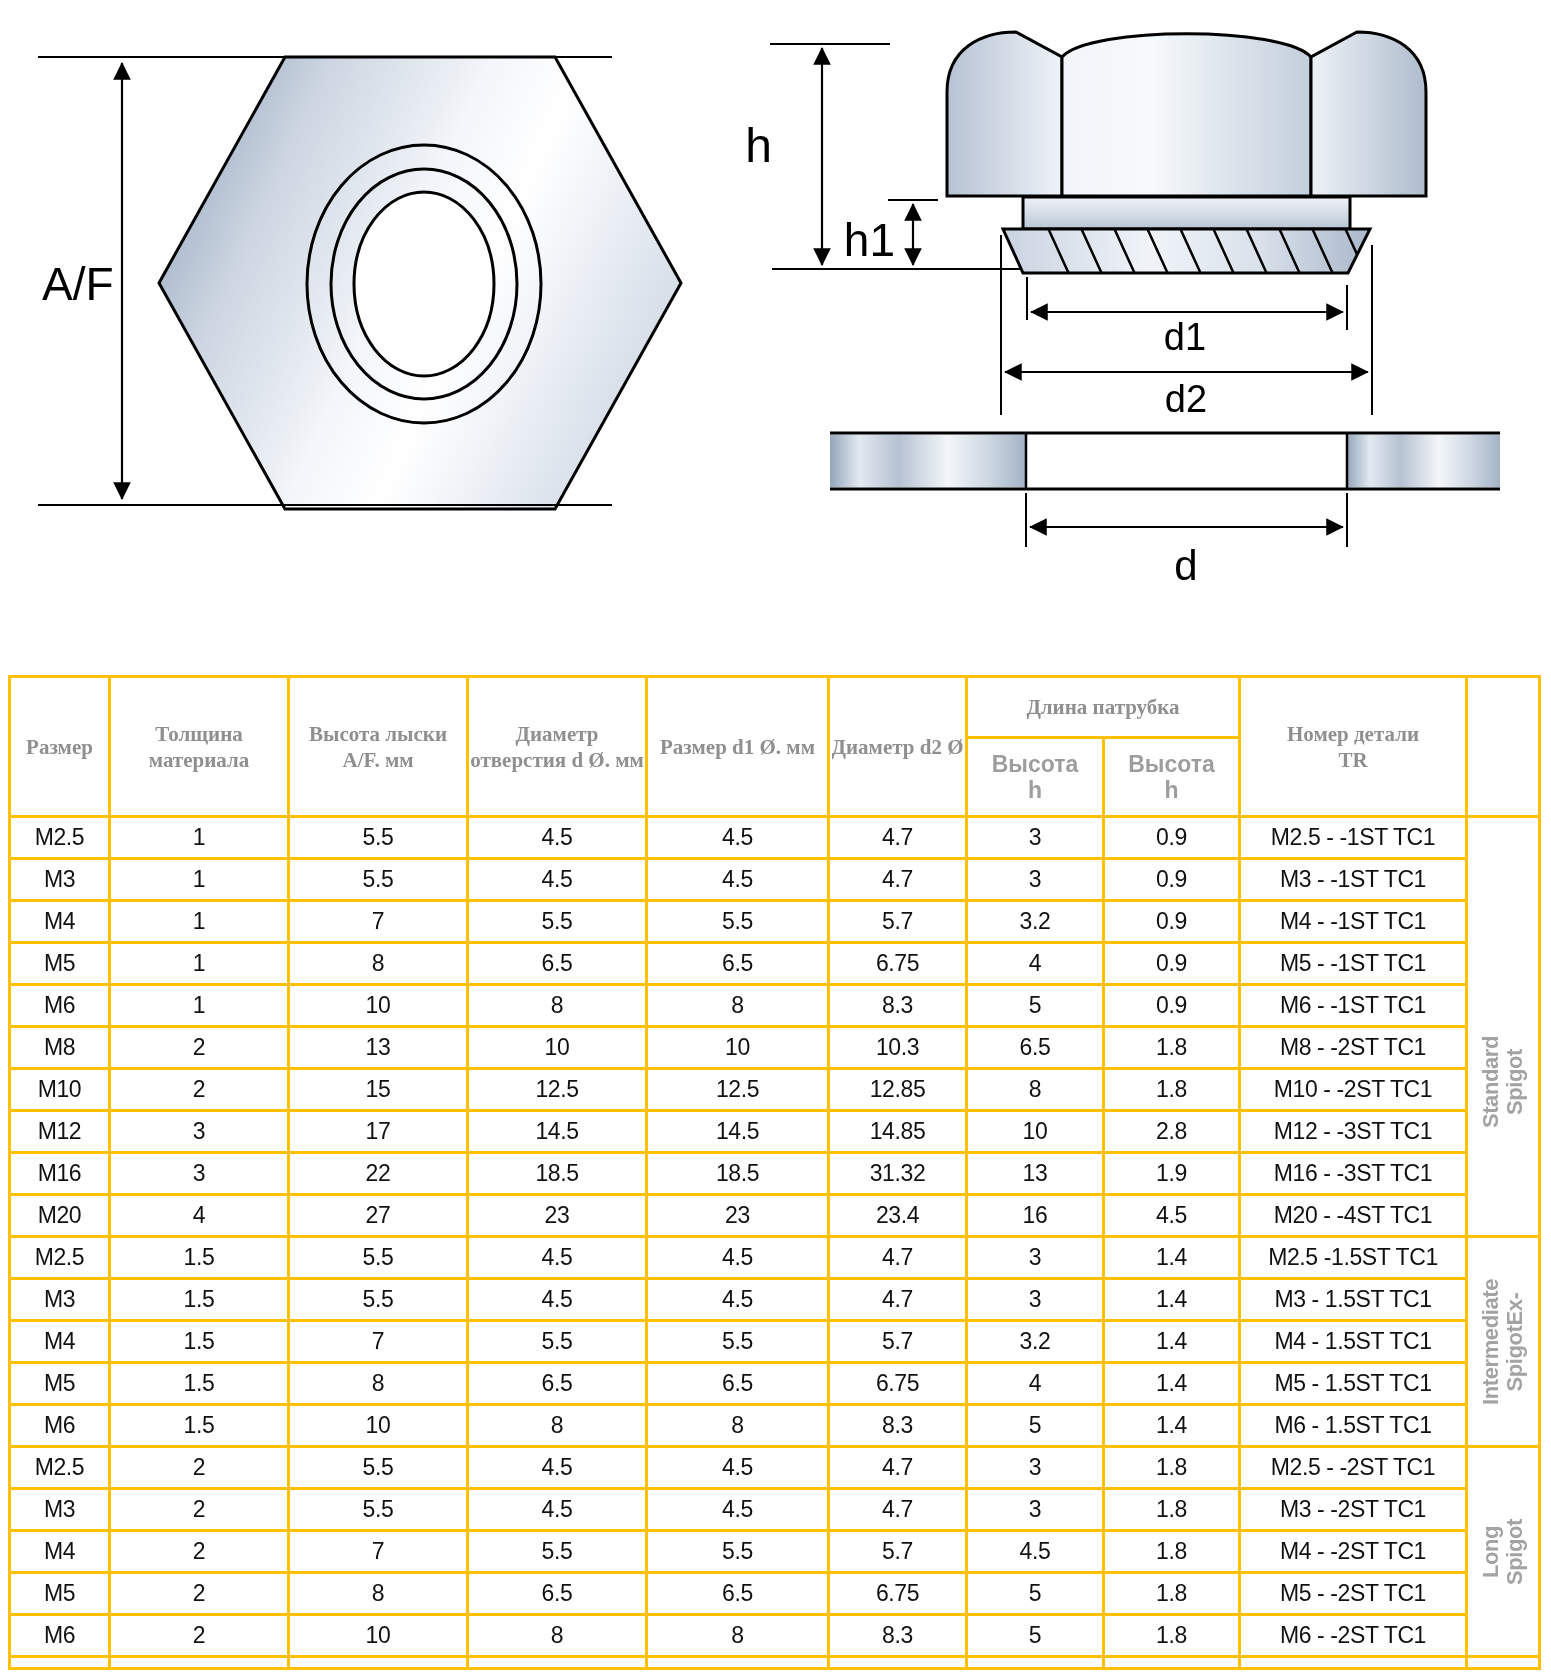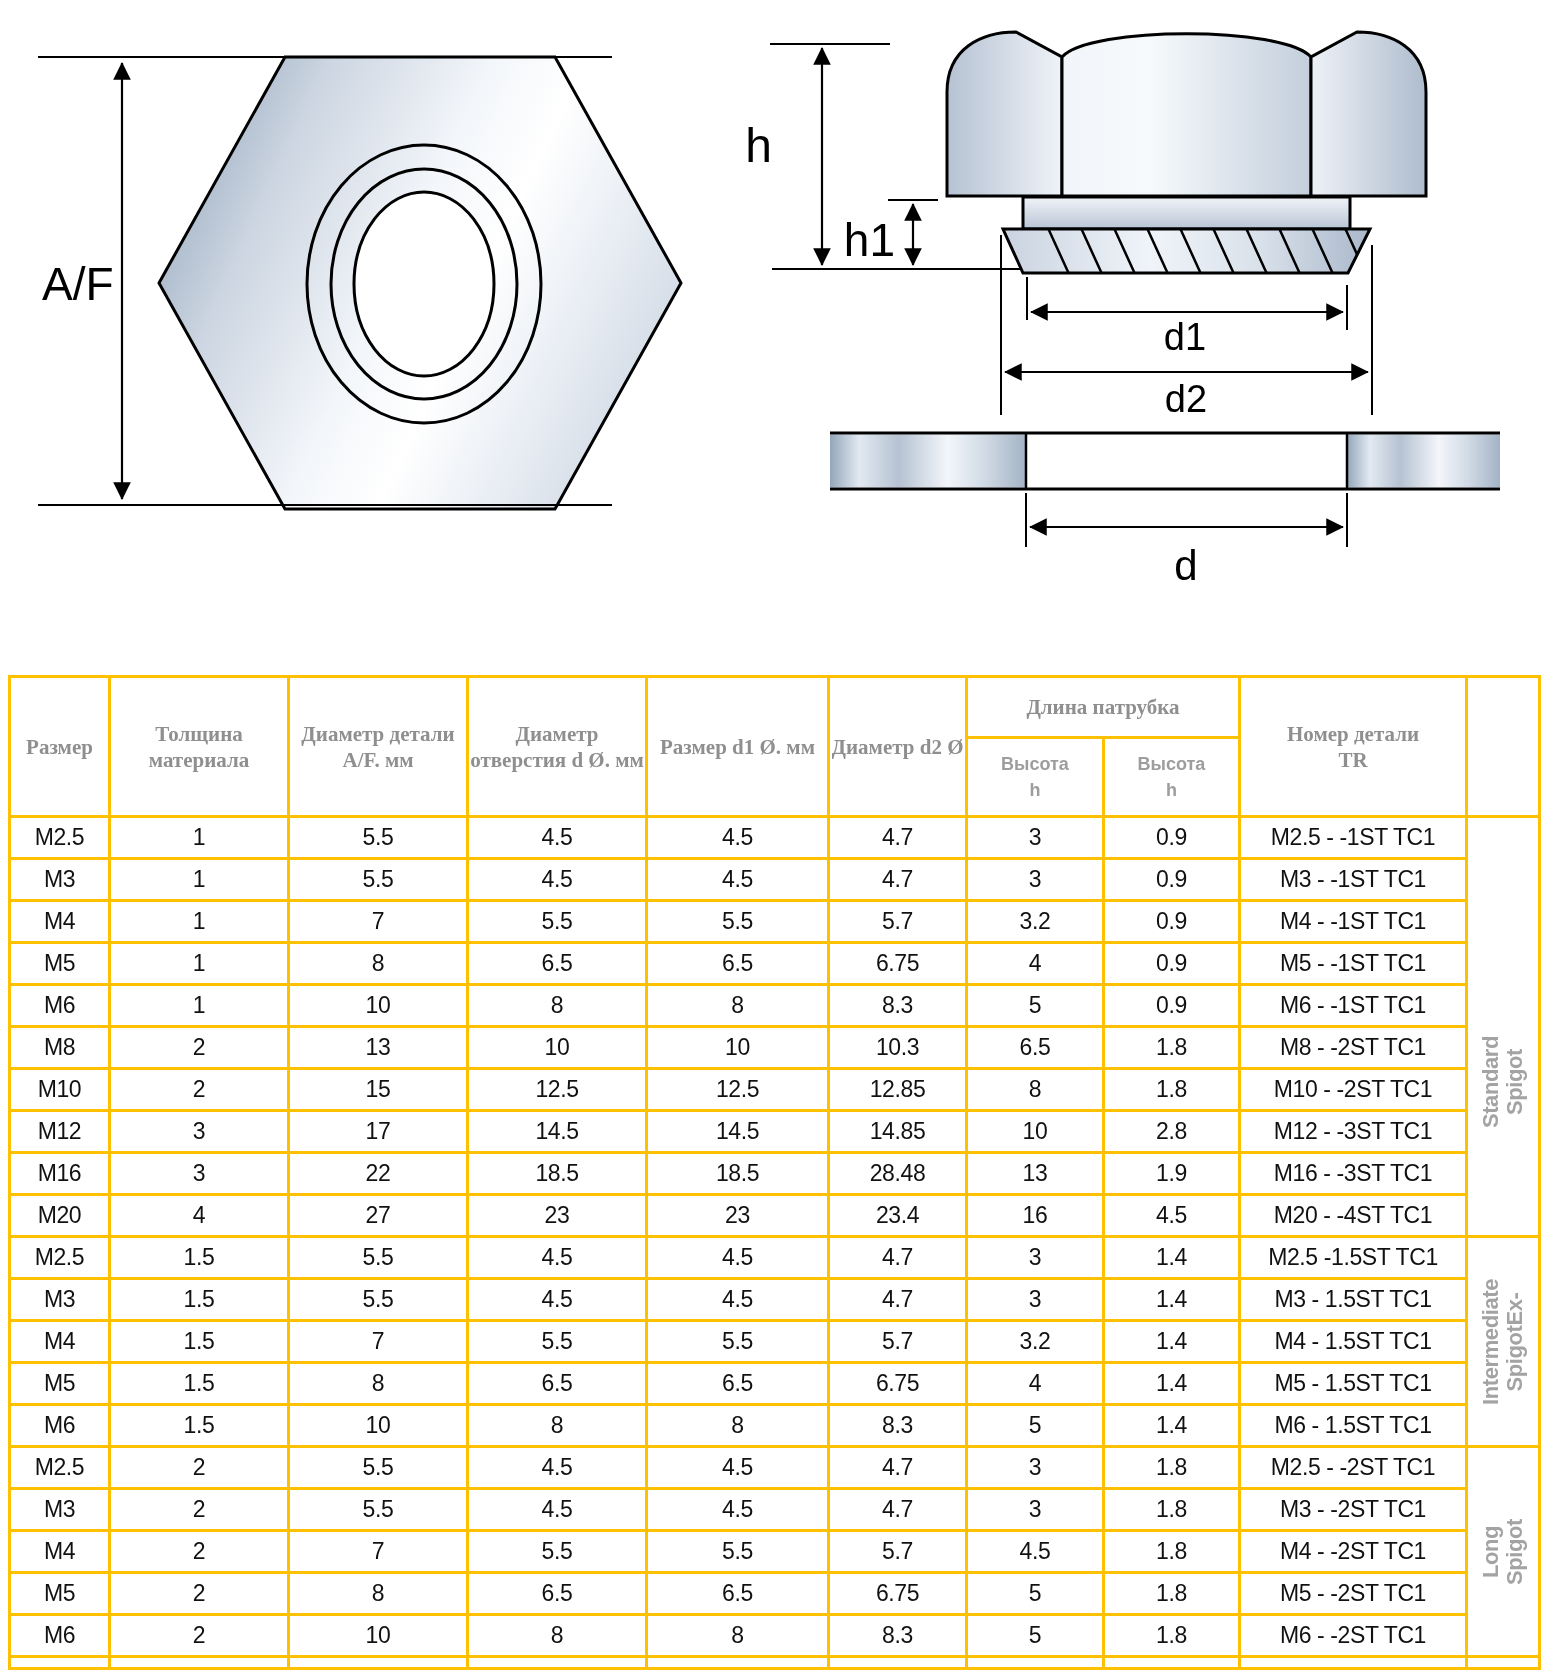--- a/index.html
+++ b/index.html
@@ -6,21 +6,21 @@
   #page{position:relative;width:1551px;height:1675px;background:#fff;overflow:hidden;
         font-family:"Liberation Sans",sans-serif;}
   
   #drawing{position:absolute;left:0;top:0;}
   
   #spec-table{position:absolute;left:8px;top:675px;border-collapse:collapse;table-layout:fixed;
               width:1530px;}
   #spec-table td,#spec-table th{border:3px solid #FFC000;padding:0;overflow:hidden;}
   #spec-table th{font-family:"Liberation Serif",serif;font-weight:bold;font-size:21px;
                  color:#8f8f8f;text-align:center;vertical-align:middle;line-height:26px;border-radius:23px;}
-  #spec-table th.hsub{font-family:"Liberation Sans",sans-serif;font-size:18px;color:#9d9d9d;
+  #spec-table th.hsub{font-family:"Liberation Sans",sans-serif;font-size:23px;color:#9d9d9d;
                  line-height:26px;}
   #spec-table tbody td{font-family:"Liberation Sans",sans-serif;font-size:23px;color:#111;
                  text-align:center;vertical-align:middle;letter-spacing:-0.4px;}
   #spec-table tr.datarow{height:42px;}
   #spec-table tr.hrow1{height:61px;}
   #spec-table tr.hrow2{height:79px;}
   #spec-table tr.strip{height:12px;}
   .spigot-cell{position:relative;}
   .vlabel{position:absolute;top:50%;left:50%;transform:translate(-50%,-50%) rotate(-90deg);
           white-space:nowrap;text-align:center;color:#a3a3a3;font-weight:bold;font-size:22px;
@@ -163,21 +163,21 @@
         <col style="width:138px">
       <col style="width:137px">
         <col style="width:136px">
         <col style="width:227px">
       <col style="width:73px">
     </colgroup>
     <thead>
       <tr class="hrow1">
         <th rowspan="2">Размер</th>
         <th rowspan="2">Толщина материала</th>
-        <th rowspan="2">Диаметр детали A/F. мм</th>
+        <th rowspan="2">Высота лыски A/F. мм</th>
         <th rowspan="2">Диаметр отверстия d Ø. мм</th>
         <th rowspan="2">Размер d1 Ø. мм</th>
         <th rowspan="2">Диаметр d2 Ø</th>
         <th colspan="2">Длина патрубка</th>
         <th rowspan="2">
           <div>Номер детали</div>
           <div>TR</div>
         </th>
         <th rowspan="2"></th>
       </tr>
@@ -286,21 +286,21 @@
           <td>10</td>
           <td>2.8</td>
           <td>M12 - -3ST TC1</td>
         </tr>
         <tr class="datarow">
           <td>M16</td>
           <td>3</td>
           <td>22</td>
           <td>18.5</td>
           <td>18.5</td>
-          <td>28.48</td>
+          <td>31.32</td>
           <td>13</td>
           <td>1.9</td>
           <td>M16 - -3ST TC1</td>
         </tr>
         <tr class="datarow">
           <td>M20</td>
           <td>4</td>
           <td>27</td>
           <td>23</td>
           <td>23</td>

